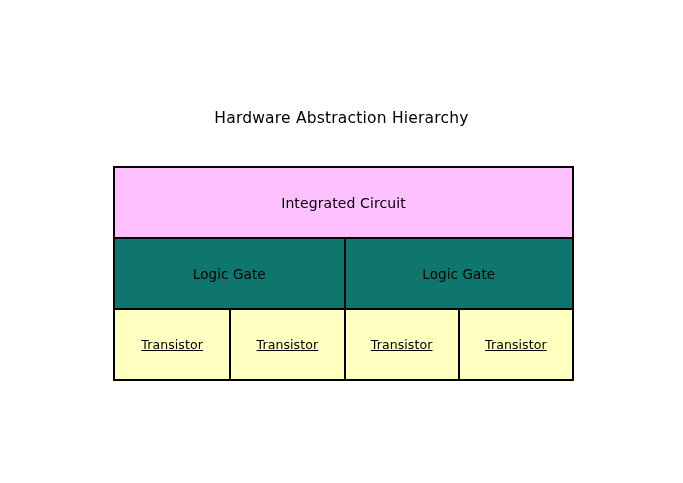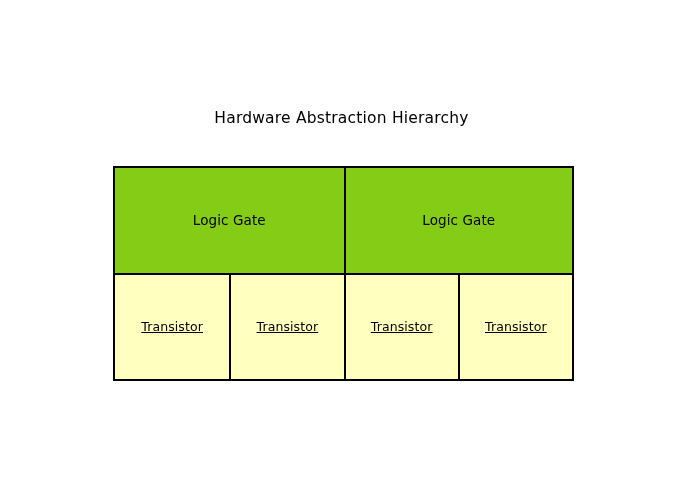--- a/index.html
+++ b/index.html
@@ -82,39 +82,42 @@
   .cell + .cell { border-left: 2px solid #000000; }
 
   
   .tier-ic .cell {
     flex: 1 1 100%;
     background: #ffc0ff;
     font-size: 14px;
   }
   .tier-gates .cell {
     flex: 1 1 50%;
-    background: #84cc16;
+    background: #0f766e;
     font-size: 13.5px;
   }
   .tier-transistors .cell {
     flex: 1 1 25%;
     background: #ffffc0;
     font-size: 12.5px;
     text-decoration: underline;
   }
 </style>
 </head>
 <body>
 
 <div class="canvas">
 
   <div class="diagram-title">Hardware Abstraction Hierarchy</div>
 
   <div class="hierarchy">
 
+    <div class="tier tier-ic">
+      <div class="cell">Integrated Circuit</div>
+    </div>
 
     <div class="tier tier-gates">
       <div class="cell">Logic Gate</div>
       <div class="cell">Logic Gate</div>
     </div>
 
     <div class="tier tier-transistors">
       <div class="cell">Transistor</div>
       <div class="cell">Transistor</div>
       <div class="cell">Transistor</div>

